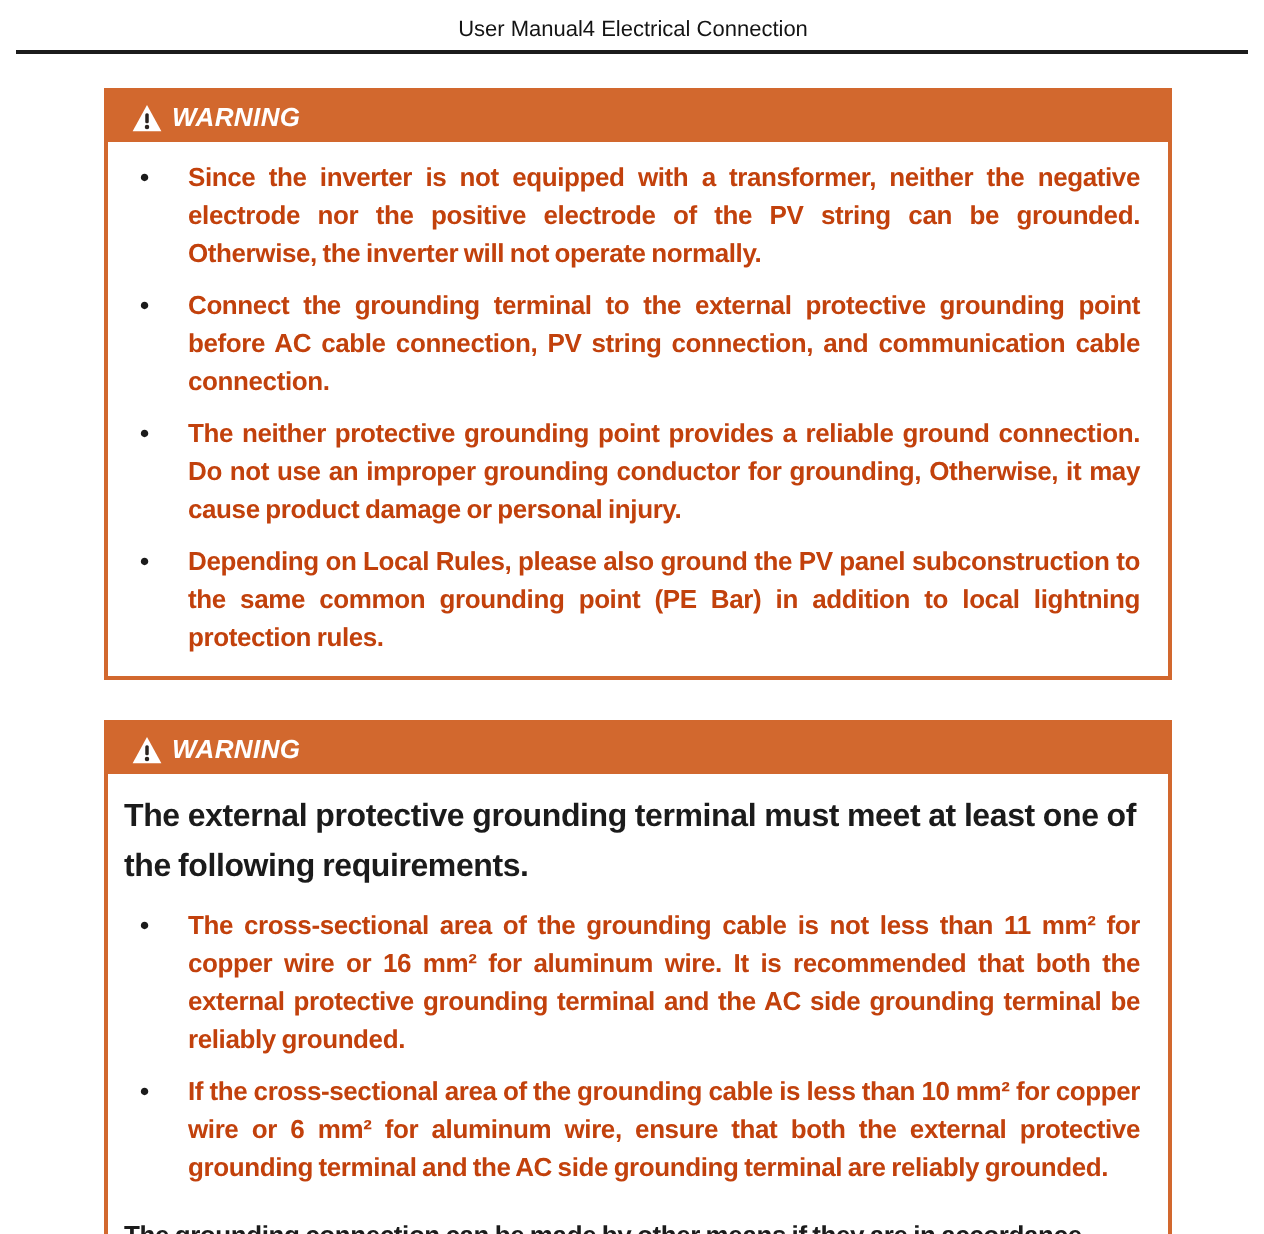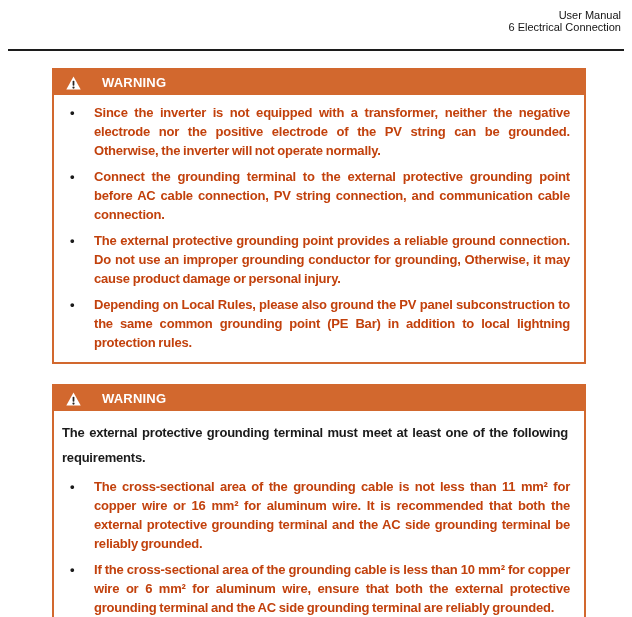--- a/index.html
+++ b/index.html
@@ -10,43 +10,43 @@
     overflow: hidden;
     background: #ffffff;
     font-family: "Liberation Sans", sans-serif;
     color: #1b1b1b;
     position: relative;
   }
   .page-header {
     display: flex;
     justify-content: center;
     align-items: flex-end;
-    padding: 9px 11px 16px 12px;
+    padding: 9px 11px 4px 12px;
     font-size: 11px;
     color: #141414;
-    flex-direction: column;
   }
   .header-rule {
     border: none;
     border-top: 2px solid #1c1c1c;
     margin: 0 8px;
   }
   .warning-box {
     margin: 17px 46px 0 52px;
     border: 2px solid #d2682e;
     background: #ffffff;
   }
   .warning-box.second { margin-top: 20px; border-bottom: none; }
   .warning-header {
     background: #d2682e;
     height: 25px;
     display: flex;
     align-items: center;
-    gap: 21px;
+    gap: 5px;
     padding: 0 12px;
+    font-style: italic;
   }
   .warning-header .tri { width: 15px; height: 14px; display: block; flex: none; }
   .warning-title {
     color: #ffffff;
     font-weight: bold;
     font-size: 13px;
     letter-spacing: 0.2px;
   }
   .warning-body { padding: 8px 14px 8px 6px; }
   .warning-box.second .warning-body { padding-bottom: 30px; }
@@ -65,21 +65,21 @@
     font-size: 13px;
     line-height: 19px;
     color: #c2410c;
     text-align: justify;
     letter-spacing: -0.2px;
     word-spacing: -0.6px;
   }
   .bullet-row:last-of-type { margin-bottom: 2px; }
   .intro-text {
     font-weight: bold;
-    font-size: 13px;
+    font-size: 16px;
     line-height: 25px;
     color: #1b1b1b;
     text-align: justify;
     letter-spacing: -0.2px;
     word-spacing: -0.6px;
     margin: 1px 2px 7px 2px;
   }
   .footer-text {
     font-weight: bold;
     font-size: 13px;
@@ -88,21 +88,21 @@
     letter-spacing: -0.2px;
     word-spacing: -0.6px;
     margin: 15px 2px 0 2px;
   }
 </style>
 </head>
 <body>
 
 <div class="page-header">
   <span>User Manual</span>
-  <span>6 Electrical Connection</span>
+  <span>4 Electrical Connection</span>
 </div>
 <hr class="header-rule">
 
 <div class="warning-box">
   <div class="warning-header">
     <svg class="tri" viewBox="0 0 24 22" aria-hidden="true">
       <path d="M12 0.5 L23.5 21.5 L0.5 21.5 Z" fill="#ffffff"></path>
       <rect x="10.6" y="7.2" width="2.8" height="8" rx="1.2" fill="#2b2420"></rect>
       <circle cx="12" cy="18.2" r="1.8" fill="#2b2420"></circle>
     </svg>
@@ -112,21 +112,21 @@
     <div class="bullet-row">
       <span class="bullet-marker">•</span>
       <span class="bullet-text">Since the inverter is not equipped with a transformer, neither the negative electrode nor the positive electrode of the PV string can be grounded. Otherwise, the inverter will not operate normally.</span>
     </div>
     <div class="bullet-row">
       <span class="bullet-marker">•</span>
       <span class="bullet-text">Connect the grounding terminal to the external protective grounding point before AC cable connection, PV string connection, and communication cable connection.</span>
     </div>
     <div class="bullet-row">
       <span class="bullet-marker">•</span>
-      <span class="bullet-text">The external protective grounding point provides a reliable ground connection. Do not use an improper grounding conductor for grounding, Otherwise, it may cause product damage or personal injury.</span>
+      <span class="bullet-text">The neither protective grounding point provides a reliable ground connection. Do not use an improper grounding conductor for grounding, Otherwise, it may cause product damage or personal injury.</span>
     </div>
     <div class="bullet-row">
       <span class="bullet-marker">•</span>
       <span class="bullet-text">Depending on Local Rules, please also ground the PV panel subconstruction to the same common grounding point (PE Bar) in addition to local lightning protection rules.</span>
     </div>
   </div>
 </div>
 
 <div class="warning-box second">
   <div class="warning-header">

